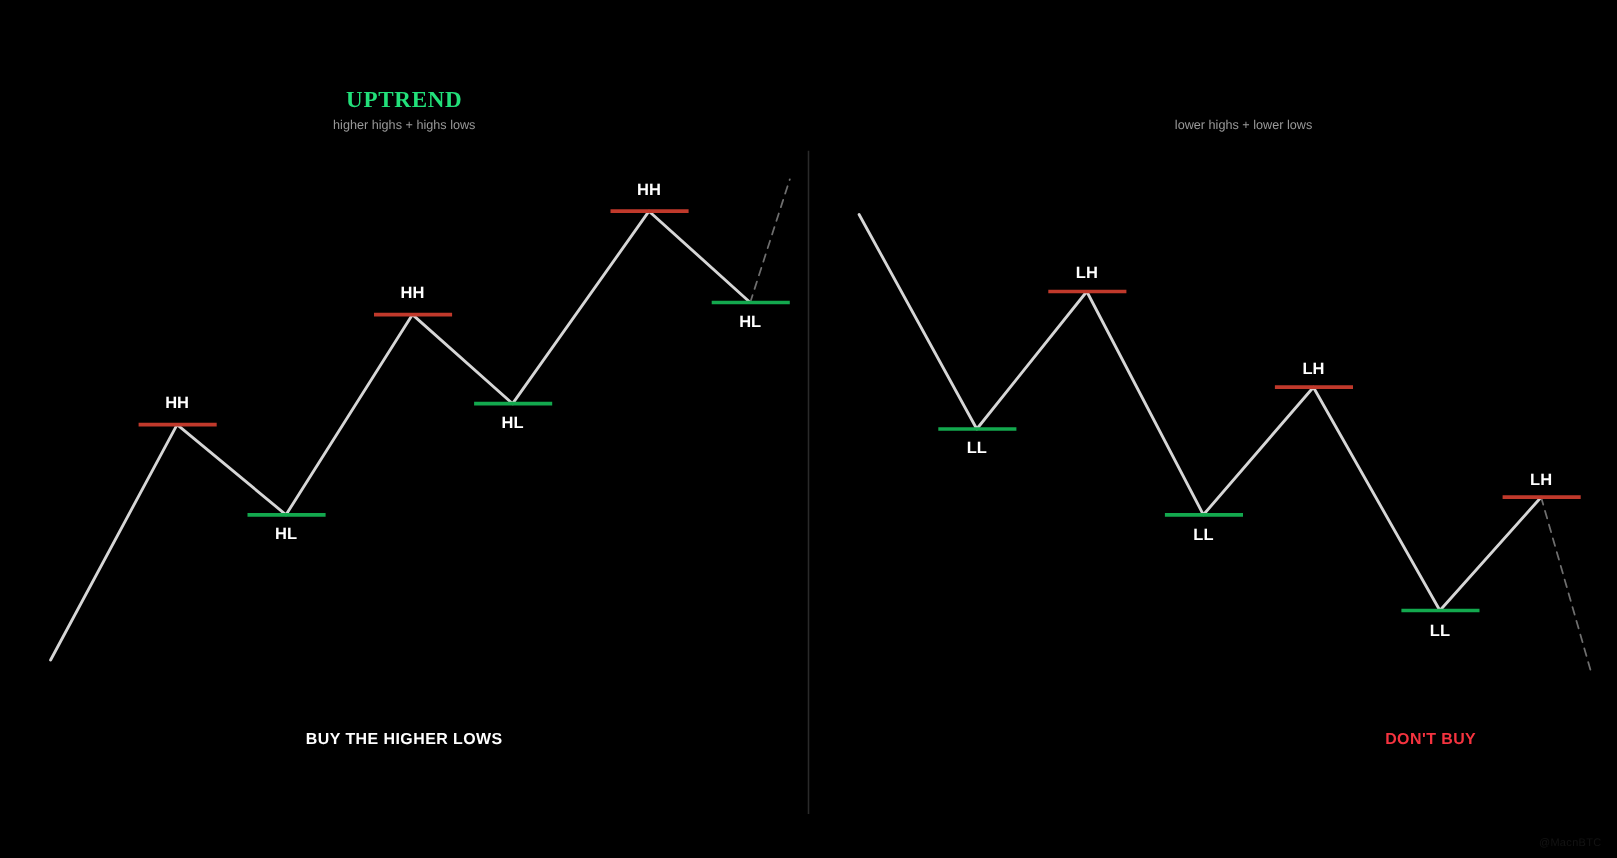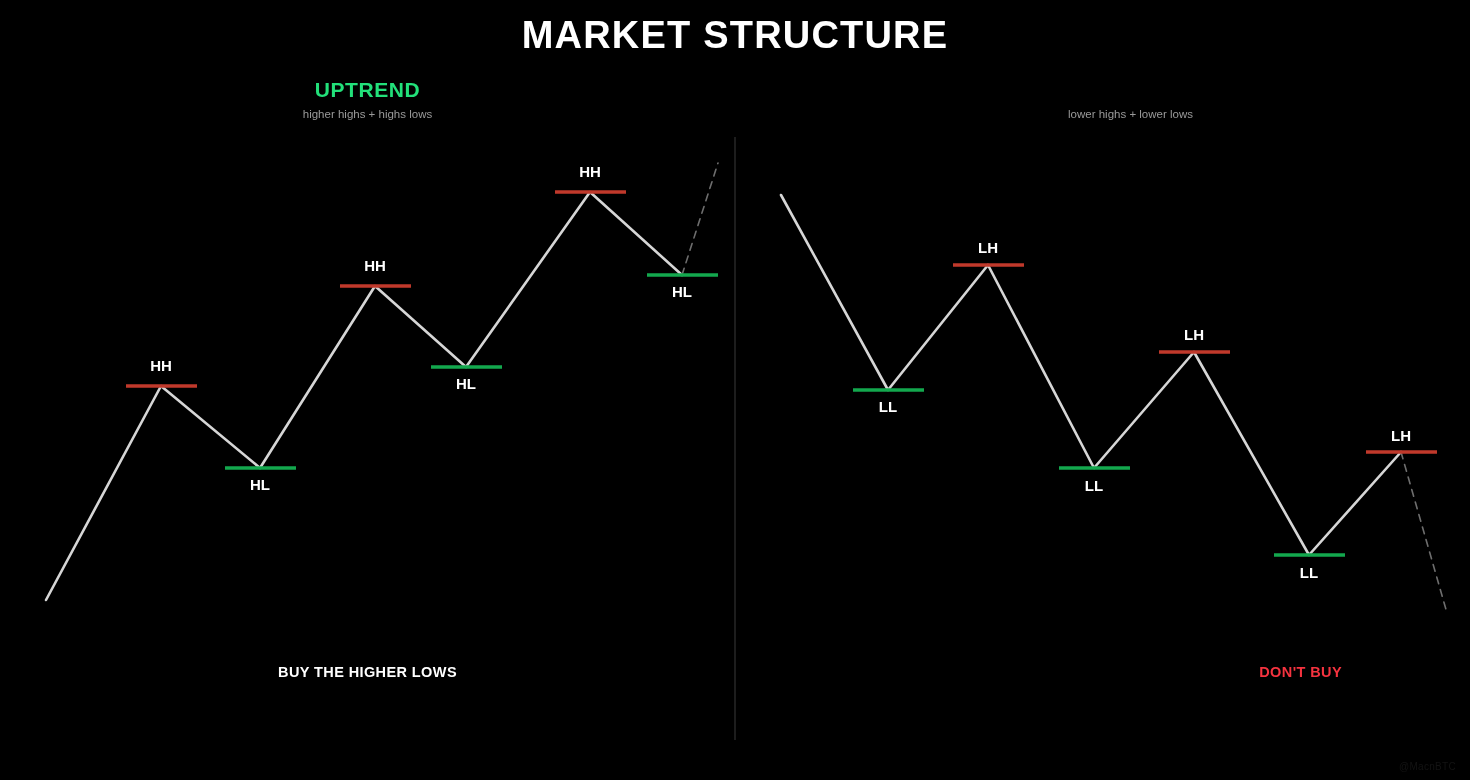--- a/index.html
+++ b/index.html
@@ -32,21 +32,21 @@
     font-weight: bold;
     letter-spacing: 1.2px;
     font-family: "Liberation Sans", sans-serif;
   }
   .panel-heading {
     position: absolute;
     text-align: center;
     font-weight: bold;
     font-size: 21px;
     letter-spacing: 0.6px;
-    font-family: Liberation Sans, sans-serif;
+    font-family: Liberation Serif, serif;
   }
   .panel-subtitle {
     position: absolute;
     text-align: center;
     font-size: 11.5px;
     color: #9a9a9a;
     font-family: "Liberation Sans", sans-serif;
   }
   .panel-footer {
     position: absolute;
@@ -84,21 +84,20 @@
     color: #131313;
     font-family: "Liberation Sans", sans-serif;
     letter-spacing: 0.3px;
   }
 </style>
 </head>
 <body>
 
 <div id="stage">
 
-  <div id="main-title" style="color: rgb(255, 255, 255);">MARKET STRUCTURE</div>
 
   <div id="uptrend-heading" class="panel-heading" style="color: rgb(34, 224, 122);">UPTREND</div>
   <div id="uptrend-subtitle" class="panel-subtitle" style="color: rgb(154, 154, 154);">higher highs + highs lows</div>
   <div id="uptrend-footer" class="panel-footer" style="color: #ffffff;">BUY THE HIGHER LOWS</div>
 
   <div id="downtrend-subtitle" class="panel-subtitle" style="color: rgb(154, 154, 154);">lower highs + lower lows</div>
   <div id="downtrend-footer" class="panel-footer" style="color: rgb(245, 51, 63);">DON'T BUY</div>
 
   <svg id="chart-svg" viewBox="0 0 1470 780" preserveAspectRatio="none">
     <g id="divider-group">

